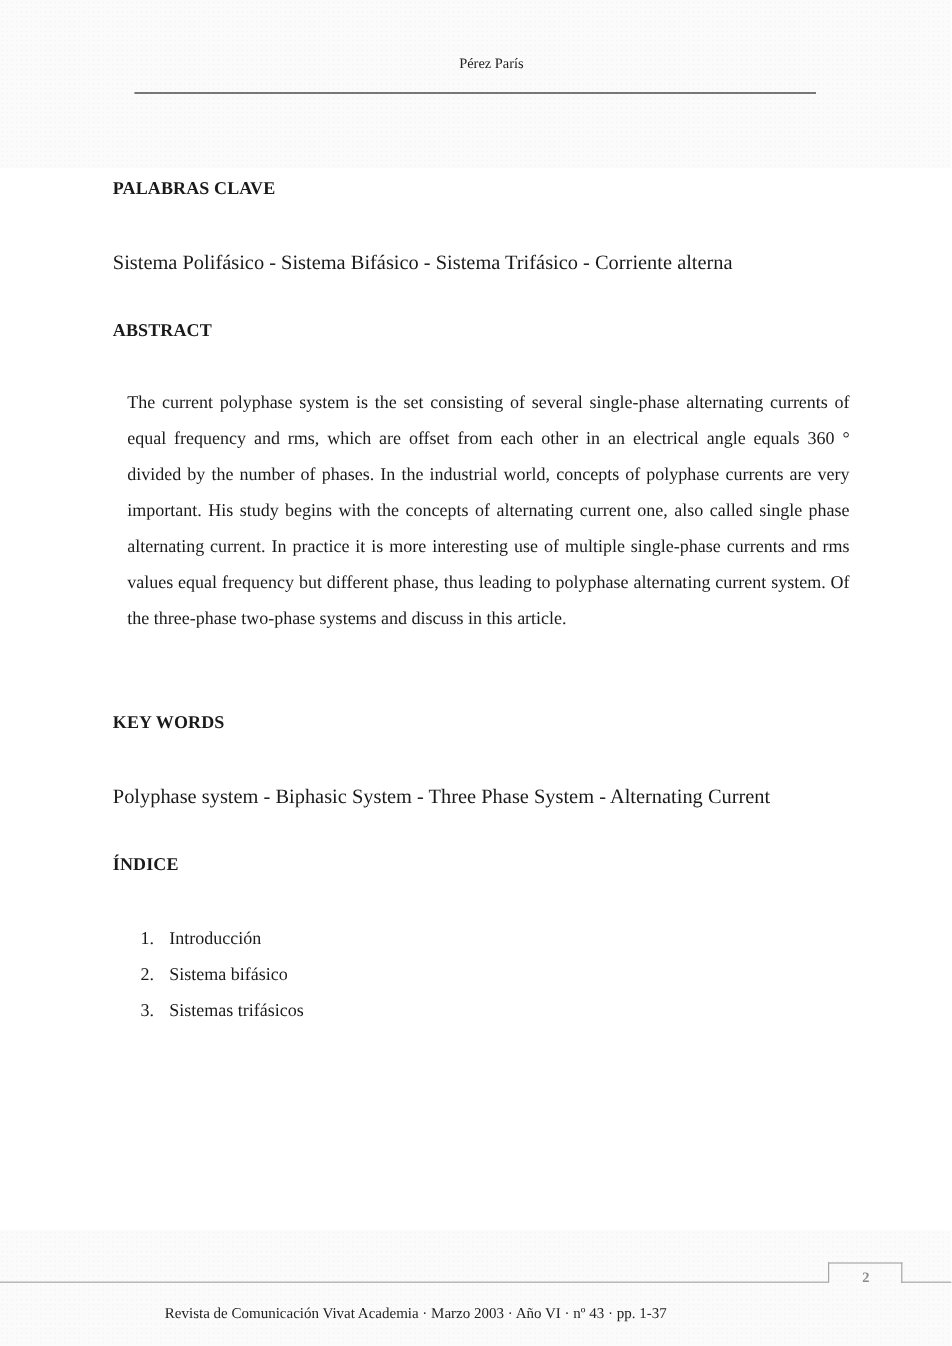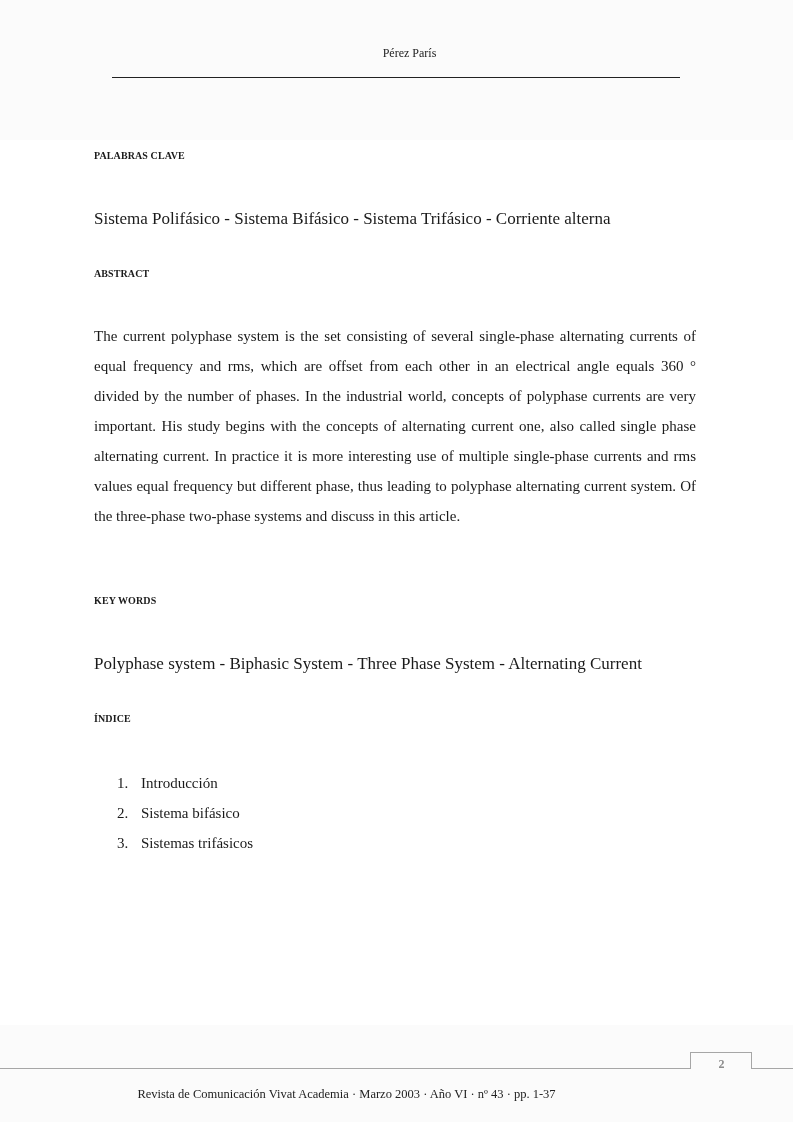--- a/index.html
+++ b/index.html
@@ -24,28 +24,28 @@
   .running-head {
     position: absolute; top: 46px; left: 0; width: 793px; text-align: center;
     font-size: 12px; color: #222; padding-left: 13px;
   }
   .head-rule {
     position: absolute; top: 77px; left: 112px; width: 568px; height: 0;
     border-top: 1.5px solid #222;
   }
   .content { position: absolute; left: 94px; top: 0; width: 602px; }
   .heading {
-    position: absolute; left: 0; font-weight: bold; font-size: 10px; color: #1a1a1a;
+    position: absolute; left: 0; font-weight: bold; font-size: 15px; color: #1a1a1a;
     letter-spacing: 0.1px;
   }
   .line-text {
     position: absolute; left: 0; font-size: 17px; color: #1a1a1a; white-space: nowrap;
   }
   .abstract {
-    position: absolute; left: 0; top: 321px; width: 602px;
+    position: absolute; left: 12px; top: 321px; width: 602px;
     font-size: 15px; line-height: 30px; text-align: justify;
   }
   .index-list {
     position: absolute; left: 0; top: 768px; margin: 0; padding: 0; list-style: none;
     font-size: 15px;
   }
   .index-list li { height: 30px; line-height: 30px; display: flex; }
   .index-list .num { width: 47px; text-align: right; padding-right: 0; box-sizing: border-box; }
   .index-list .num span { display: inline-block; width: 24px; text-align: left; }
   .foot-line-left {

